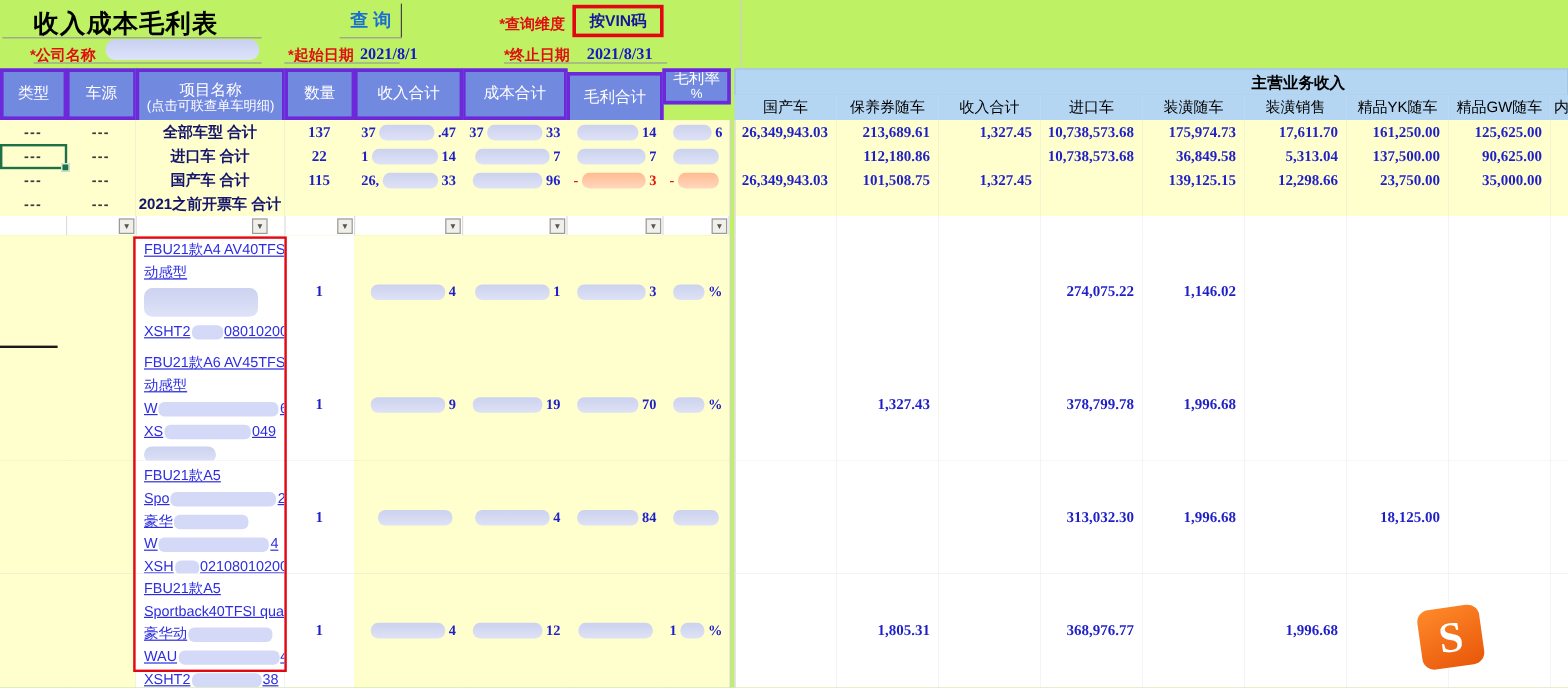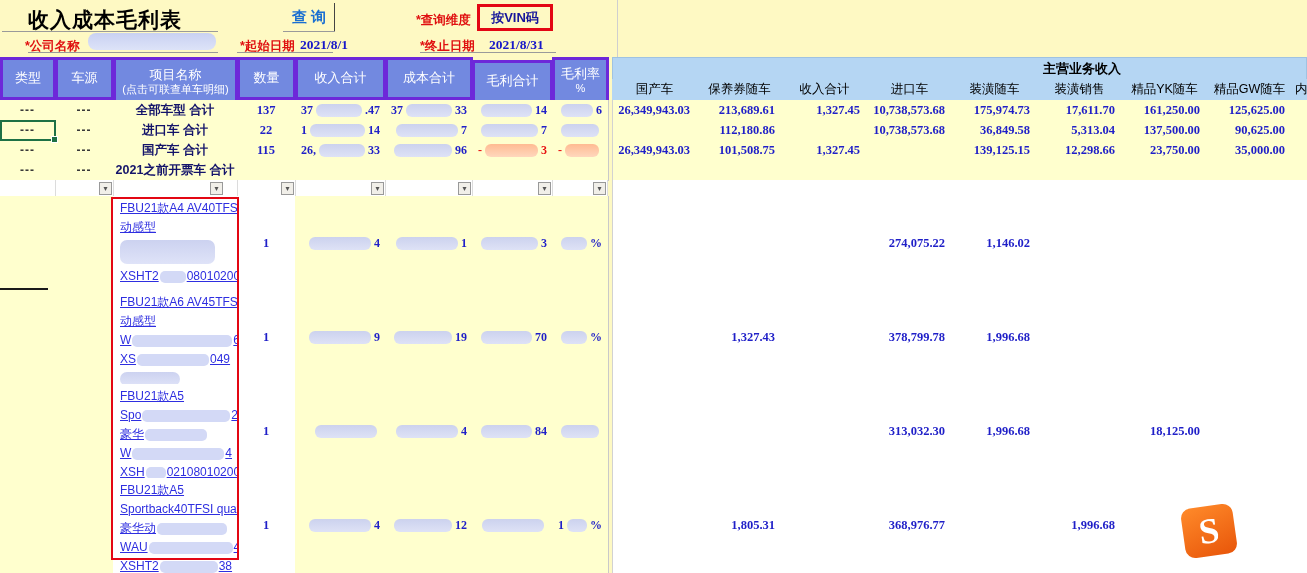--- a/index.html
+++ b/index.html
@@ -1,17 +1,17 @@
 <!DOCTYPE html>
 <html><head>
 <meta charset="utf-8">
 <style>
 *{margin:0;padding:0;box-sizing:border-box}
 body{background:#fff;font-family:"Liberation Sans",sans-serif}
-#canvas{position:relative;width:1307px;height:573px;background:#fef9c3;overflow:hidden}
+#canvas{position:relative;width:1307px;height:573px;background:#bef264;overflow:hidden}
 .abs{position:absolute}
 .cell{position:absolute;display:flex;align-items:center;font-size:12px;overflow:hidden}
 .hdr{background:#7289e0;color:#fff;font-weight:normal;justify-content:center;text-align:left;
      border:3px solid #6d28d9;flex-direction:column;line-height:1.25;font-size:13px}
 .hdr .sub{font-size:11px}
 .yellow{background:#ffffce}
 .white{background:#fff}
 .bord{border-right:1px solid #c9c9c9;border-bottom:1px solid #c9c9c9}
 .dash{justify-content:center;color:#3a3a3a;font-weight:bold;letter-spacing:1px}
 .sum-name{justify-content:center;color:#14146a;font-weight:bold;font-size:12.5px;white-space:nowrap}
@@ -95,21 +95,21 @@
     </div>
     <div class="cell hdr" style="left: 385px; top: 57px; width: 88px; height: 43px;">
       <div>成本合计</div>
     </div>
     <div class="cell hdr" style="left: 295px; top: 57px; width: 91px; height: 43px;">
       <div>收入合计</div>
     </div>
     <div class="cell hdr" style="left: 472px; top: 60px; width: 81px; height: 43px;">
       <div>毛利合计</div>
     </div>
-    <div class="cell hdr" style="left: 552px; top: 57px; width: 57px; height: 47px;">
+    <div class="cell hdr" style="left: 552px; top: 57px; width: 57px; height: 30px;">
       <div>毛利率</div>
       <div class="sub">%</div>
     </div>
     <div class="cell bord yellow dash" style="left: 0px; top: 100px; width: 56px; height: 21px;">---</div>
     <div class="cell bord yellow dash" style="left: 55px; top: 100px; width: 59px; height: 21px;">---</div>
     <div class="cell bord yellow sum-name" style="left: 113px; top: 100px; width: 125px; height: 21px;">全部车型 合计</div>
     <div class="cell bord yellow qty" style="left: 237px; top: 100px; width: 59px; height: 21px;">
       <span class="num" style="font-size:12.5px">137</span>
     </div>
     <div class="cell bord yellow money" style="left: 295px; top: 100px; width: 92px; height: 21px;">

